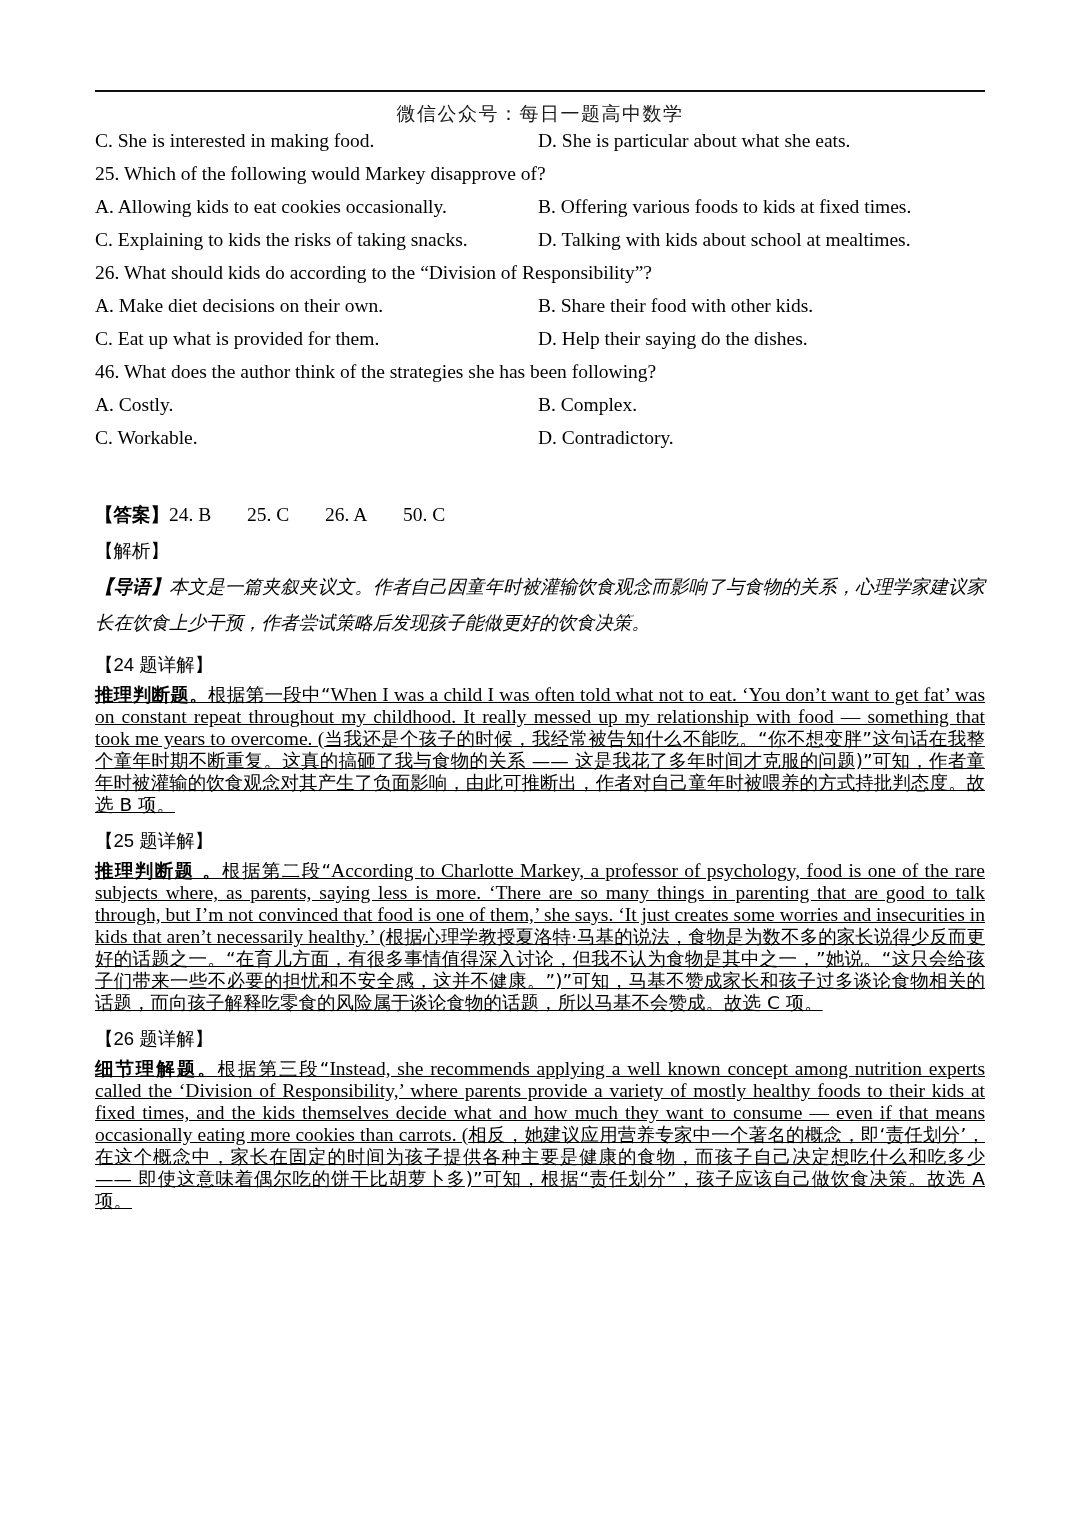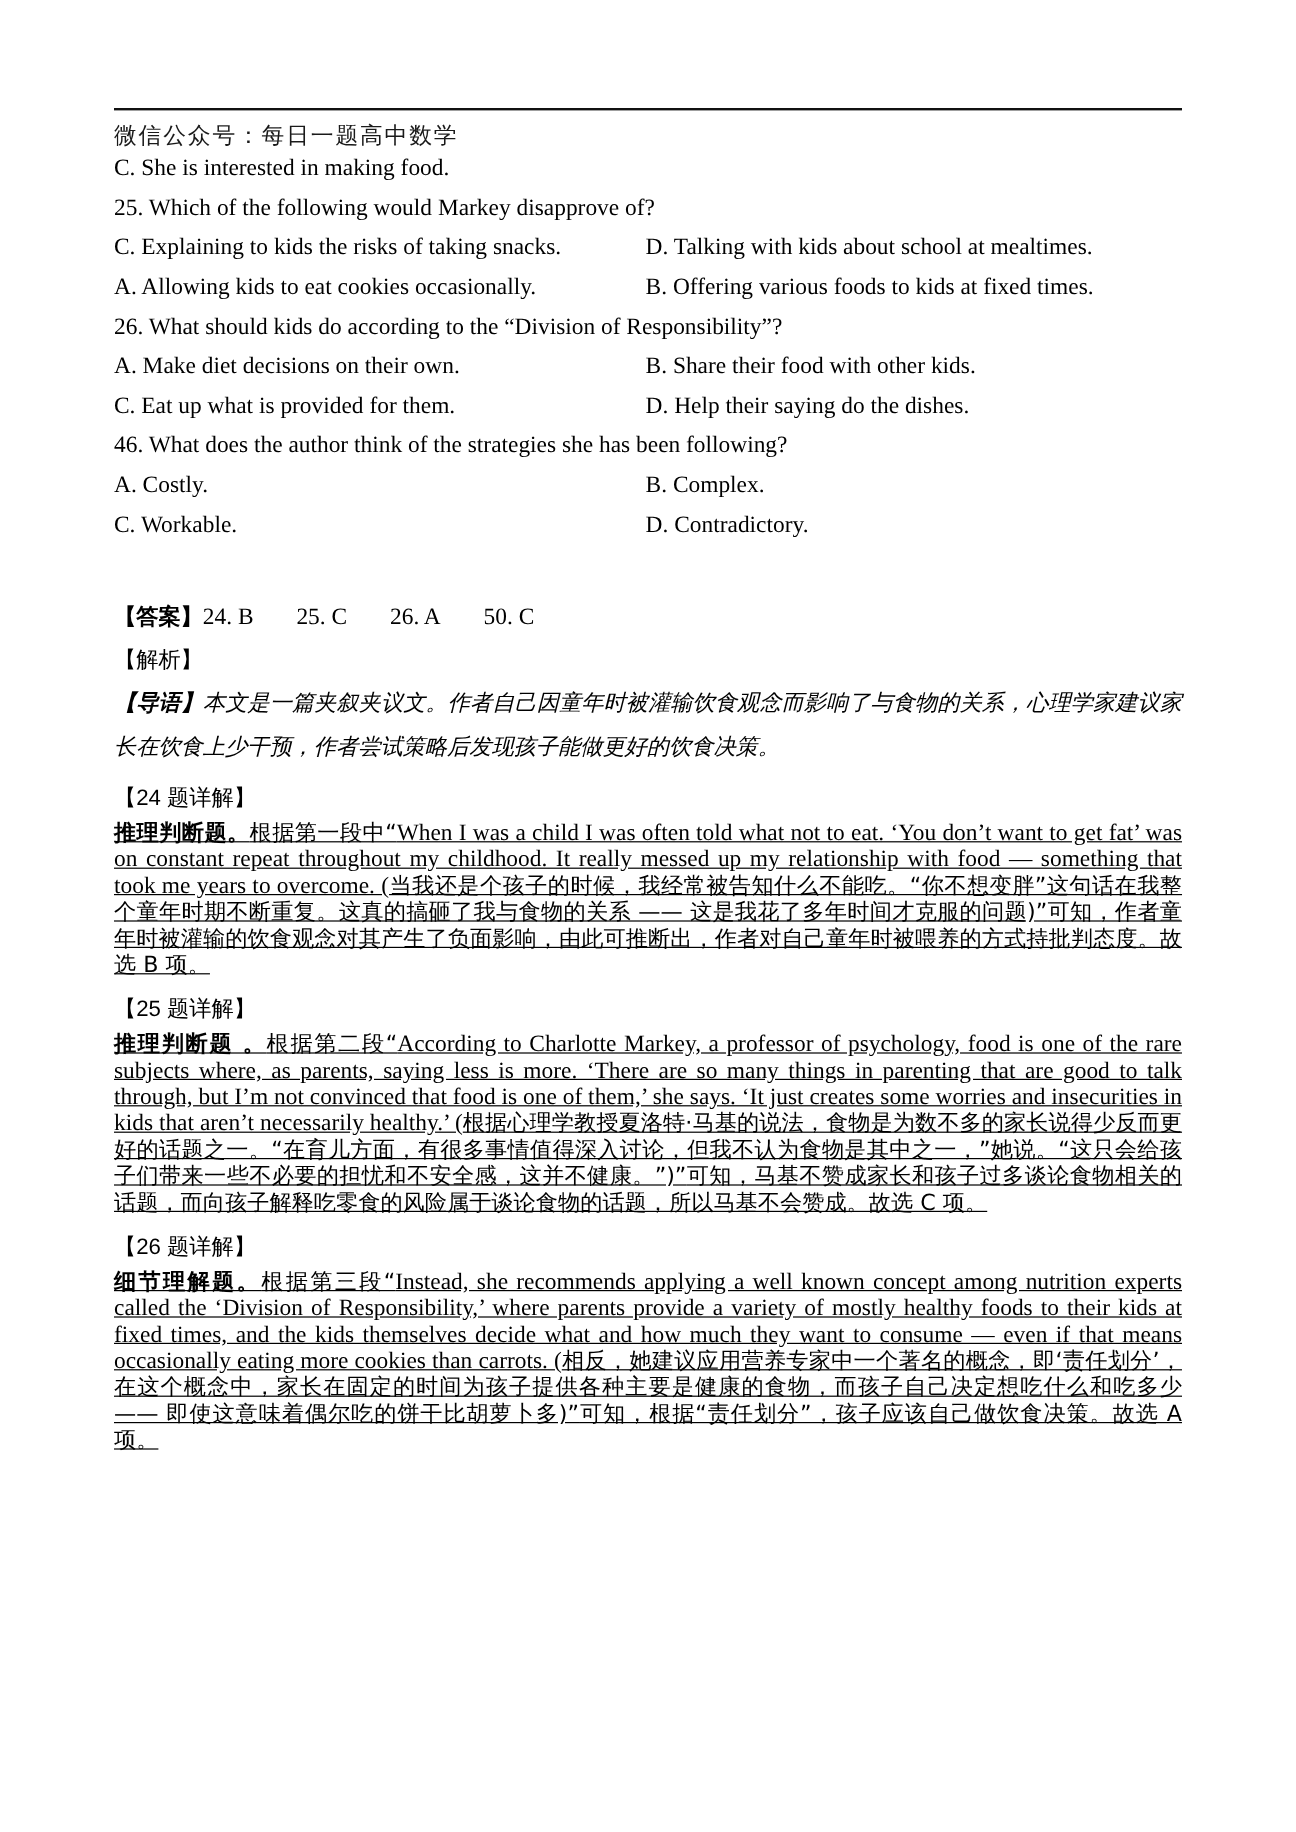--- a/index.html
+++ b/index.html
@@ -27,21 +27,21 @@
     top: 90px;
     width: 890px;
   }
   .top-rule {
     width: 890px;
     height: 0;
     border-top: 2px solid #111111;
     margin: 0 0 0 0;
   }
   .watermark {
-    text-align: left;
+    text-align: center;
     font-family: "Liberation Serif", "DejaVu Serif", serif;
     font-size: 19px;
     line-height: 30px;
     letter-spacing: 1.5px;
     color: #1a1a1a;
     margin-top: 7px;
     margin-bottom: 0px;
     height: 26px;
   }
   
@@ -124,30 +124,31 @@
 
 <div class="page">
   <div class="content">
 
     <div class="top-rule"></div>
 
     <div class="watermark">微信公众号：每日一题高中数学</div>
 
     <div class="optrow">
       <span class="col-a">C. She is interested in making food.</span>
+      <span class="col-b">D. She is particular about what she eats.</span>
     </div>
 
     <div class="qline">25. Which of the following would Markey disapprove of?</div>
     <div class="optrow">
+      <span class="col-a">A. Allowing kids to eat cookies occasionally.</span>
+      <span class="col-b">B. Offering various foods to kids at fixed times.</span>
+    </div>
+    <div class="optrow">
       <span class="col-a">C. Explaining to kids the risks of taking snacks.</span>
       <span class="col-b">D. Talking with kids about school at mealtimes.</span>
-    </div>
-    <div class="optrow">
-      <span class="col-a">A. Allowing kids to eat cookies occasionally.</span>
-      <span class="col-b">B. Offering various foods to kids at fixed times.</span>
     </div>
 
     <div class="qline">26. What should kids do according to the “Division of Responsibility”?</div>
     <div class="optrow">
       <span class="col-a">A. Make diet decisions on their own.</span>
       <span class="col-b">B. Share their food with other kids.</span>
     </div>
     <div class="optrow">
       <span class="col-a">C. Eat up what is provided for them.</span>
       <span class="col-b">D. Help their saying do the dishes.</span>

